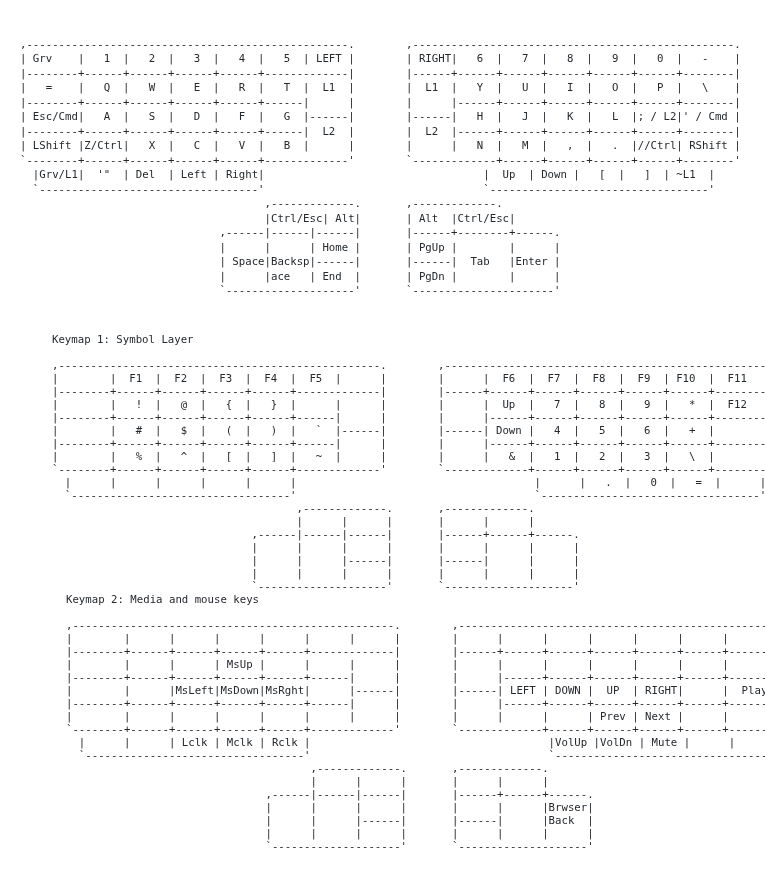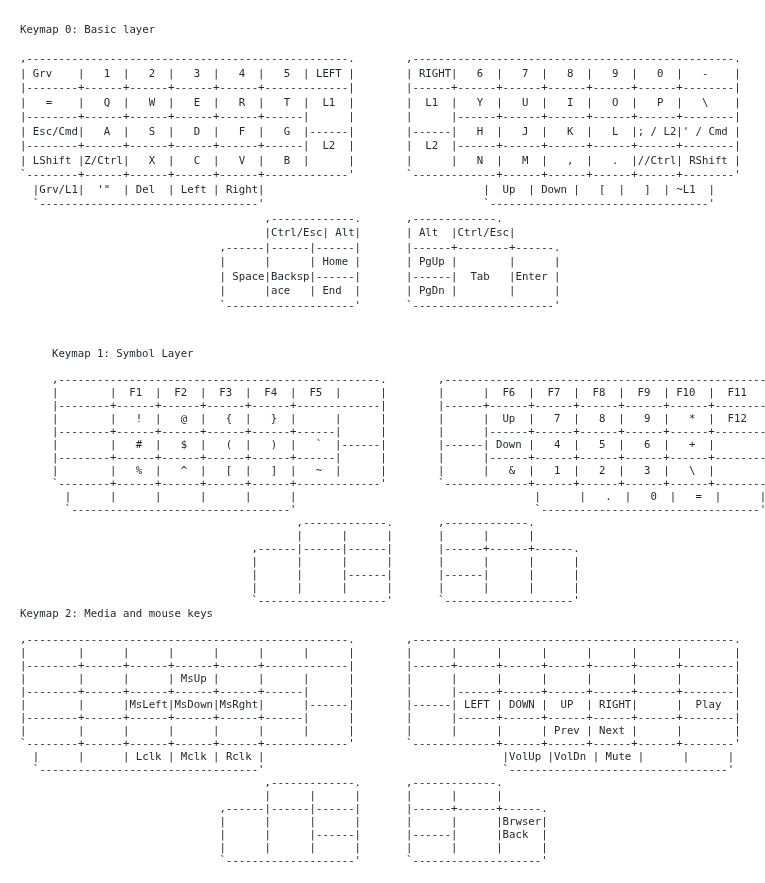--- a/index.html
+++ b/index.html
@@ -21,29 +21,28 @@
     white-space: pre;
   }
   
   .s0 .section-title, .s0 .keymap-pre { line-height: 14.5px; }
   .s0 .keymap-pre { margin-top: 14.5px; }
   
   .s1 .section-title, .s1 .keymap-pre,
   .s2 .section-title, .s2 .keymap-pre { line-height: 13px; }
   .s1 .keymap-pre, .s2 .keymap-pre { margin-top: 13px; }
   .s1 { margin-top: 34px; margin-left: 32px; }
-  .s2 { margin-top: 0; }
+  .s2 { margin-top: 0; margin-left: 46px; }
 </style>
 </head>
 <body style="background: rgb(255, 255, 255);">
 
 <div class="doc" style="color: rgb(36, 41, 46);">
 
   <section class="section s0">
-    <div class="section-title">Keymap 0: Basic layer</div>
     <pre class="keymap-pre">,--------------------------------------------------.        ,--------------------------------------------------.
 | Grv    |   1  |   2  |   3  |   4  |   5  | LEFT |        | RIGHT|   6  |   7  |   8  |   9  |   0  |   -    |
 |--------+------+------+------+------+-------------|        |------+------+------+------+------+------+--------|
 |   =    |   Q  |   W  |   E  |   R  |   T  |  L1  |        |  L1  |   Y  |   U  |   I  |   O  |   P  |   \    |
 |--------+------+------+------+------+------|      |        |      |------+------+------+------+------+--------|
 | Esc/Cmd|   A  |   S  |   D  |   F  |   G  |------|        |------|   H  |   J  |   K  |   L  |; / L2|' / Cmd |
 |--------+------+------+------+------+------|  L2  |        |  L2  |------+------+------+------+------+--------|
 | LShift |Z/Ctrl|   X  |   C  |   V  |   B  |      |        |      |   N  |   M  |   ,  |   .  |//Ctrl| RShift |
 `--------+------+------+------+------+-------------'        `-------------+------+------+------+------+--------'
   |Grv/L1|  '"  | Del  | Left | Right|                                  |  Up  | Down |   [  |   ]  | ~L1  |

